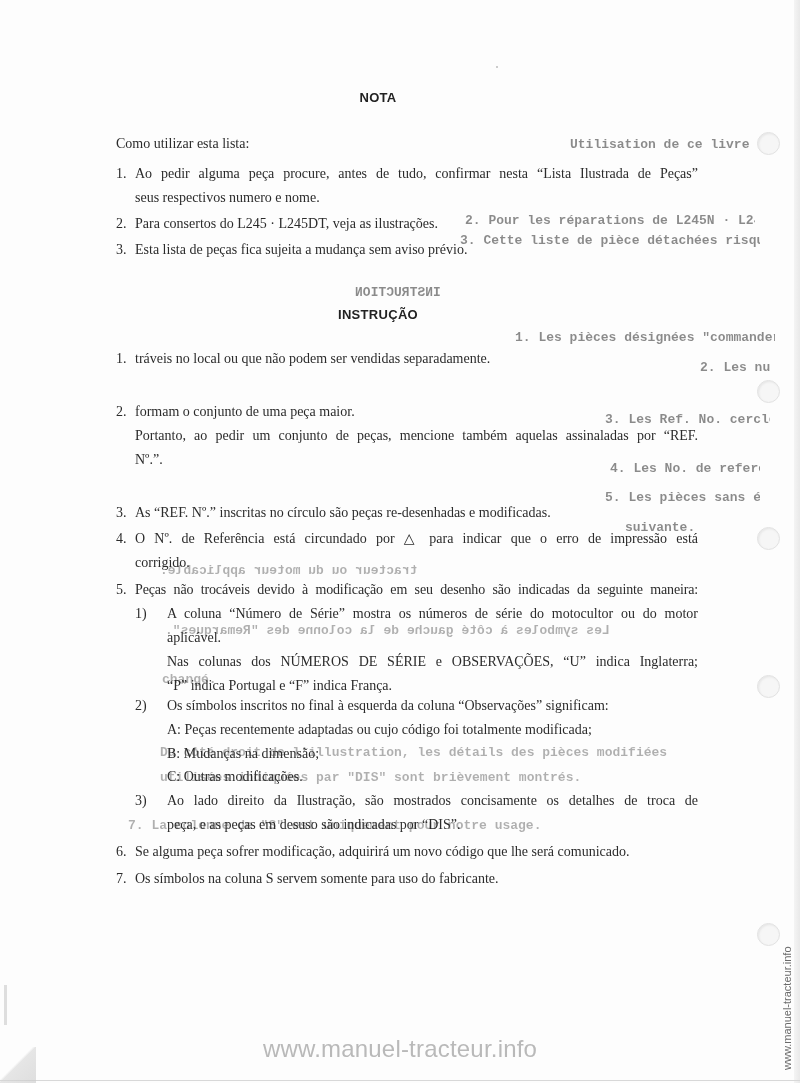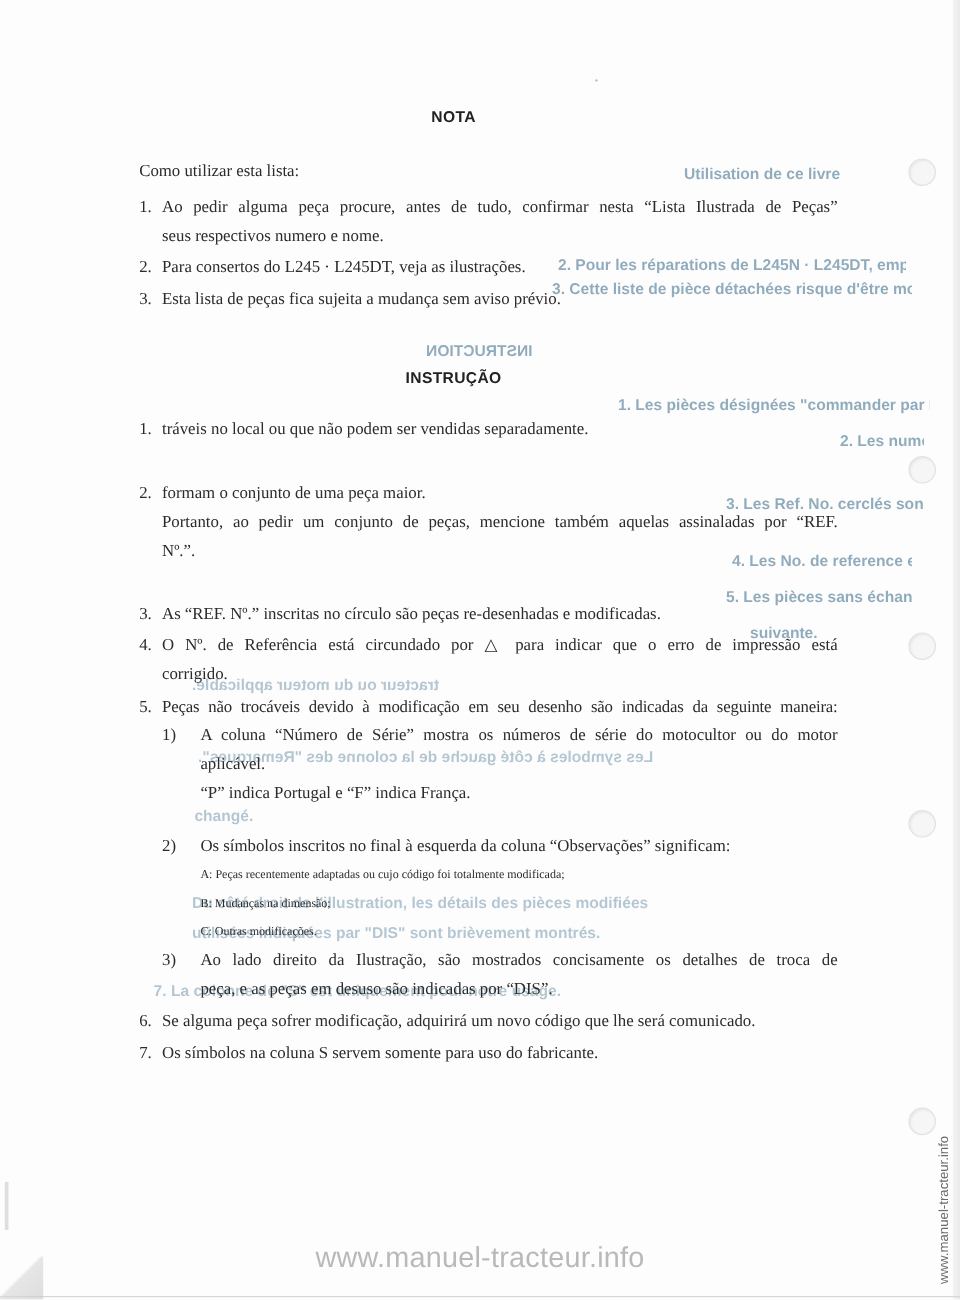--- a/index.html
+++ b/index.html
@@ -56,23 +56,23 @@
       top: 985px;
       width: 3px;
       height: 40px;
       background: #d0d0d0;
       opacity: 0.7;
     }
 
     
     .bleed {
       position: absolute;
-      color: #0c4a6e;
+      color: #000000;
       opacity: 0.45;
-      font-family: Liberation Sans, sans-serif;
+      font-family: Liberation Mono, monospace;
       font-size: 13px;
       font-weight: bold;
       white-space: nowrap;
     }
 
     .heading {
       position: absolute;
       left: 0;
       width: 756px;
       text-align: center;
@@ -120,21 +120,21 @@
       top: 0;
     }
     .sub .body {
       margin-left: 32px;
       text-align: justify;
       text-align-last: left;
     }
     .letter-line {
       position: absolute;
       left: 167px;
-      font-size: 10px;
+      font-size: 14px;
       line-height: 24px;
       color: #2b2b2b;
       white-space: nowrap;
     }
     .watermark-bottom {
       position: absolute;
       left: 0;
       width: 800px;
       top: 1035px;
       text-align: center;
@@ -255,20 +255,21 @@
   <div class="body">
     <div style="text-align:justify; text-align-last:justify; letter-spacing:-0.15px">Peças não trocáveis devido à modificação em seu desenho são indicadas da seguinte maneira:</div>
   </div>
 </div>
 
 <div class="sub" style="top:602px">
   <span class="num">1)</span>
   <div class="body">
     <div style="text-align:justify; text-align-last:justify">A coluna “Número de Série” mostra os números de série do motocultor ou do motor</div>
     <div>aplicável.</div>
+    <div style="text-align:justify; text-align-last:justify">Nas colunas dos NÚMEROS DE SÉRIE e OBSERVAÇÕES, “U” indica Inglaterra;</div>
     <div>“P” indica Portugal e “F” indica França.</div>
   </div>
 </div>
 
 <div class="sub" style="top:694px">
   <span class="num">2)</span>
   <div class="body">Os símbolos inscritos no final à esquerda da coluna “Observações” significam:</div>
 </div>
 <div class="letter-line" style="top:718px">A:  Peças recentemente adaptadas ou cujo código foi totalmente modificada;</div>
 <div class="letter-line" style="top:742px">B:  Mudanças na dimensão;</div>

